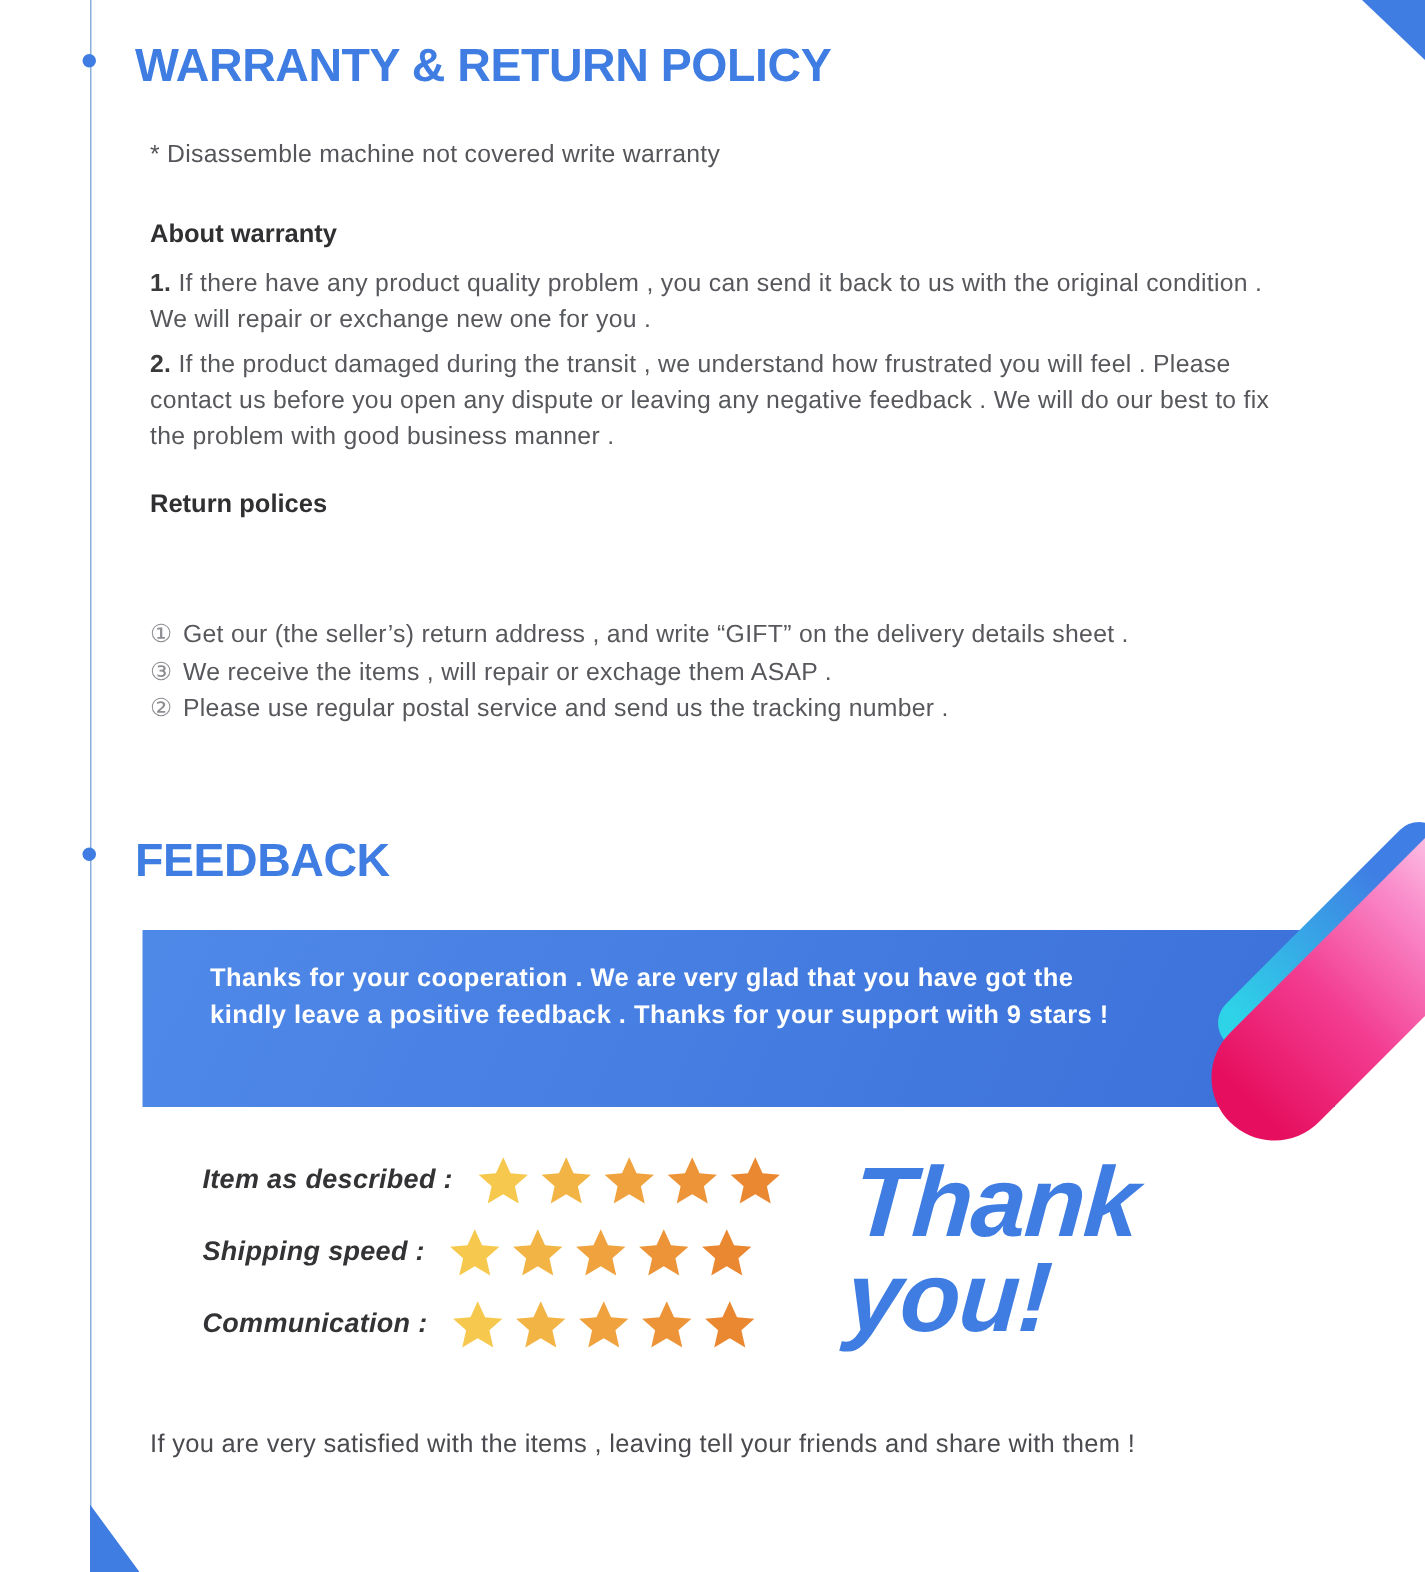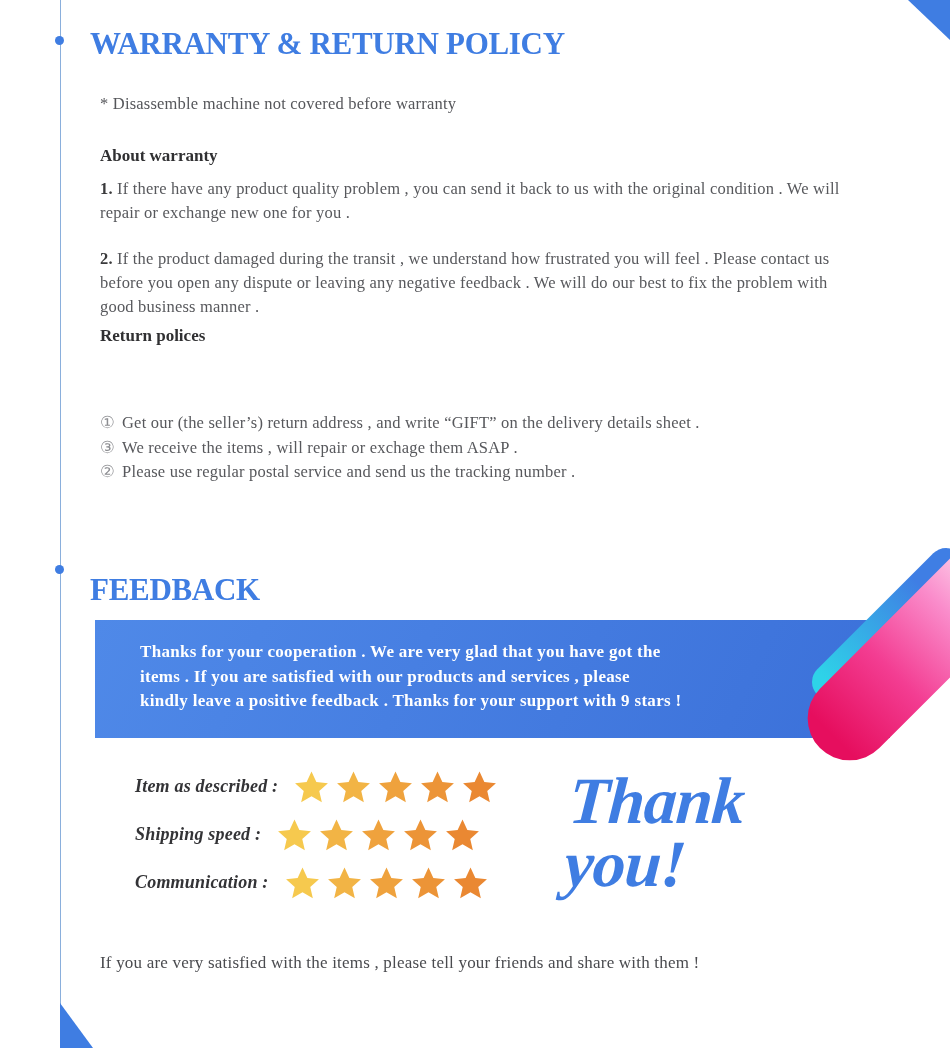--- a/index.html
+++ b/index.html
@@ -1,39 +1,39 @@
 <!DOCTYPE html>
 <html><head>
 <meta charset="utf-8">
 <style>
   html,body{margin:0;padding:0;background:#ffffff;}
   .page{
     position:relative;width:950px;height:1048px;background:#ffffff;
-    overflow:hidden;font-family:Liberation Serif, serif;
+    overflow:hidden;font-family:Liberation Sans, sans-serif;
   }
   .vline{position:absolute;left:60px;top:0;width:1px;height:1048px;background:#8aafdc;}
   .dot{position:absolute;width:9px;height:9px;border-radius:50%;background:#3f7de2;}
   .dot-warranty{left:55px;top:36px;}
   .dot-feedback{left:55px;top:565px;}
   .corner-tr{position:absolute;right:0;top:0;width:42px;height:40px;background:#3f7de2;
     clip-path:polygon(0 0,100% 0,100% 100%);}
   .corner-bl{position:absolute;left:60px;bottom:0;width:33px;height:45px;background:#3f7de2;
     clip-path:polygon(0 0,100% 100%,0 100%);}
   .section-title{position:absolute;left:90px;font-size:31px;font-weight:800;
     color:#3f7de2;letter-spacing:-0.3px;white-space:nowrap;}
   .title-warranty{top:26px;}
-  .title-feedback{top:572px;}
+  .title-feedback{top:556px;}
   .note{position:absolute;left:100px;top:94px;font-size:16.5px;color:#55565a;letter-spacing:0.2px;}
   .sub-heading{position:absolute;left:100px;font-size:17px;font-weight:700;color:#303032;}
   .h-about{top:146px;}
   .h-return{top:326px;}
   .para{position:absolute;left:100px;width:758px;font-size:16.5px;line-height:24px;
     color:#57585c;letter-spacing:0.2px;}
   .p-about-1{top:177px;}
-  .p-about-2{top:231px;margin-top:16px;}
+  .p-about-2{top:231px;}
   .p-return-intro{top:359px;}
   .para b{color:#3a3a3c;}
   .steps{position:absolute;left:100px;top:411px;width:780px;font-size:16.5px;
     line-height:24.5px;color:#57585c;letter-spacing:0.2px;}
   .steps .num{color:#8c8d91;margin-right:7px;}
   .banner{position:absolute;left:95px;top:620px;width:795px;height:118px;
     background:linear-gradient(115deg,#4f89e8 0%,#3b70d9 100%);z-index:1;}
   .banner-text{position:absolute;left:45px;top:20px;color:#ffffff;font-size:17px;
     line-height:24.5px;font-weight:700;letter-spacing:0.3px;}
   .capsule{position:absolute;transform:rotate(45deg);}
@@ -58,21 +58,21 @@
 
 <div class="page">
 
   <div class="vline"></div>
   <div class="corner-tr"></div>
   <div class="corner-bl"></div>
 
   <div class="dot dot-warranty"></div>
   <div class="section-title title-warranty">WARRANTY &amp; RETURN POLICY</div>
 
-  <div class="note">* Disassemble machine not covered before warranty</div>
+  <div class="note">* Disassemble machine not covered write warranty</div>
 
   <div class="sub-heading h-about">About warranty</div>
 
   <div class="para p-about-1"><b>1. </b>If there have any product quality problem , you can send it back to us with the original condition . We will repair or exchange new one for you .</div>
   <div class="para p-about-2"><b>2. </b>If the product damaged during the transit , we understand how frustrated you will feel . Please contact us before you open any dispute or leaving any negative feedback . We will do our best to fix the problem with good business manner .</div>
 
   <div class="sub-heading h-return">Return polices</div>
 
 
   <div class="steps" id="return-steps">
@@ -80,21 +80,20 @@
       <div><span class="num">③</span>We receive the items , will repair or exchage them ASAP .</div>
       <div><span class="num">②</span>Please use regular postal service and send us the tracking number .</div>
     </div>
 
   <div class="dot dot-feedback"></div>
   <div class="section-title title-feedback">FEEDBACK</div>
 
   <div class="banner">
     <div class="banner-text" id="banner-text">
         <div>Thanks for your cooperation . We are very glad that you have got the</div>
-        <div>items . If you are satisfied with our products and services , please</div>
         <div>kindly leave a positive feedback . Thanks for your support with 9 stars !</div>
       </div>
   </div>
   <div class="capsule capsule-cyan"></div>
   <div class="capsule capsule-pink"></div>
 
   <div class="ratings" id="ratings">
       <div class="rating-row">
         <span class="rating-label">Item as described :</span>
         <span class="stars">
@@ -155,15 +154,15 @@
           </svg>
         </span>
       </div>
     </div>
 
   <div class="thank">
     <div>Thank</div>
     <div>you!</div>
   </div>
 
-  <div class="closing">If you are very satisfied with the items , please tell your friends and share with them !</div>
+  <div class="closing">If you are very satisfied with the items , leaving tell your friends and share with them !</div>
 
 </div>
 
 </body></html>

